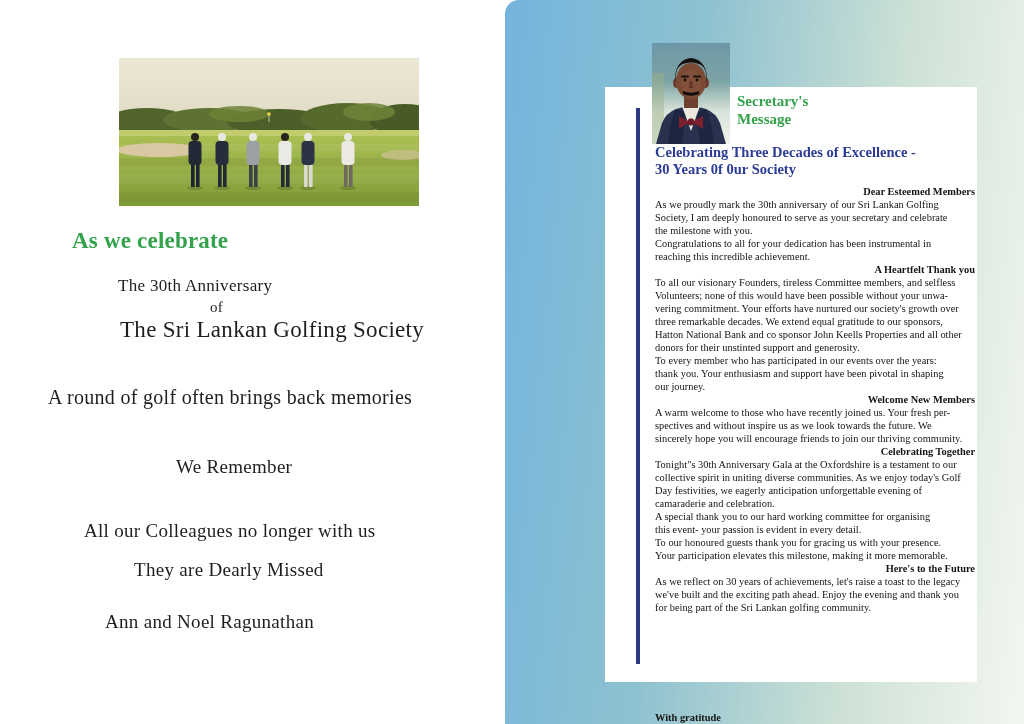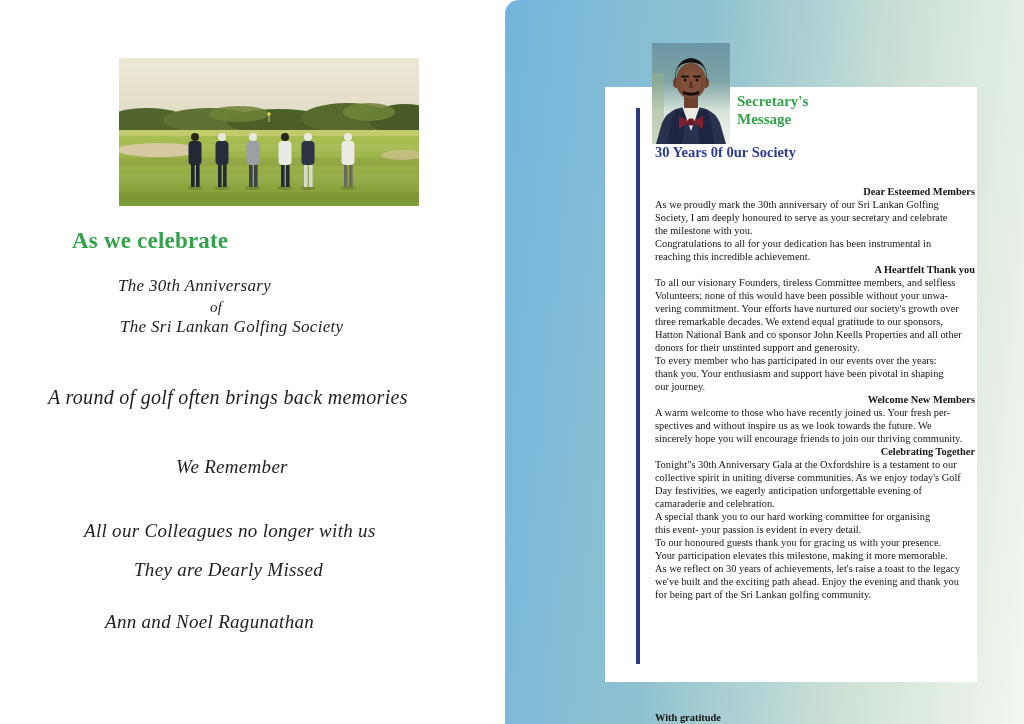--- a/index.html
+++ b/index.html
@@ -8,26 +8,26 @@
     background:#ffffff;font-family:"Liberation Serif","DejaVu Serif",serif;
   }
   
   .left-page{position:absolute;left:0;top:0;width:500px;height:724px;background:#ffffff;}
   .golf-photo{position:absolute;left:119px;top:58px;width:300px;height:148px;overflow:hidden;}
   .left-title{
     position:absolute;left:72px;top:228px;
     font-size:23px;font-weight:bold;color:#33a24b;letter-spacing:.2px;
   }
   .hand{
-    font-family:cursive;font-style:italic;color:#1e1e1e;
+    font-family:cursive;color:#1e1e1e;
     white-space:nowrap;letter-spacing:.3px;
   }
   .sub-0{position:absolute;left:118px;top:276px;font-size:17px;}
   .sub-1{position:absolute;left:210px;top:299px;font-size:15px;}
-  .sub-2{position:absolute;left:120px;top:317px;font-size:17px;}
+  .sub-2{position:absolute;left:120px;top:317px;font-size:23px;}
   .mem-0{position:absolute;left:48px; top:386px;font-size:20px;}
   .mem-1{position:absolute;left:176px;top:456px;font-size:19px;}
   .mem-2{position:absolute;left:84px; top:520px;font-size:19px;}
   .mem-3{position:absolute;left:134px;top:559px;font-size:19px;}
   .mem-4{position:absolute;left:105px;top:611px;font-size:19px;}
   
   .right-page{
     position:absolute;left:505px;top:0;width:519px;height:724px;
     background:linear-gradient(96deg,#74b4dd 0%,#8fc2d0 35%,#cfe2d6 70%,#f3f7f1 100%);
     border-top-left-radius:14px;
@@ -173,20 +173,21 @@
 
     <div class="sec-header">
       <div>Secretary's</div>
       <div>Message</div>
     </div>
 
     <div class="card">
       <div class="rule"></div>
 
       <div class="card-heading">
+        <div>Celebrating Three Decades of Excellence -</div>
         <div>30 Years 0f 0ur Society</div>
       </div>
 
       <div class="message-body">
           <div class="mline b">Dear Esteemed Members</div>
           <div class="mline">As we proudly mark the 30th anniversary of our Sri Lankan Golfing</div>
           <div class="mline">Society, I am deeply honoured to serve as your secretary and celebrate</div>
           <div class="mline">the milestone with you.</div>
           <div class="mline">Congratulations to all for your dedication has been instrumental in</div>
           <div class="mline">reaching this incredible achievement.</div>
@@ -206,20 +207,21 @@
           <div class="mline">sincerely hope you will encourage friends to join our thriving community.</div>
           <div class="mline b">Celebrating Together</div>
           <div class="mline">Tonight"s 30th Anniversary Gala at the Oxfordshire is a testament to our</div>
           <div class="mline">collective spirit in uniting diverse communities. As we enjoy today's Golf</div>
           <div class="mline">Day festivities, we eagerly anticipation unforgettable evening of</div>
           <div class="mline">camaraderie and celebration.</div>
           <div class="mline">A special thank you to our hard working committee for organising</div>
           <div class="mline">this event- your passion is evident in every detail.</div>
           <div class="mline">To our honoured guests thank you for gracing us with your presence.</div>
           <div class="mline">Your participation elevates this milestone, making it more memorable.</div>
+          <div class="mline b">Here's to the Future</div>
           <div class="mline">As we reflect on 30 years of achievements, let's raise a toast to the legacy</div>
           <div class="mline">we've built and the exciting path ahead. Enjoy the evening and thank you</div>
           <div class="mline">for being part of the Sri Lankan golfing community.</div>
         </div>
 
       <div class="signoff">
           <div class="mline b">With gratitude</div>
         </div>
     </div>
   </div>

